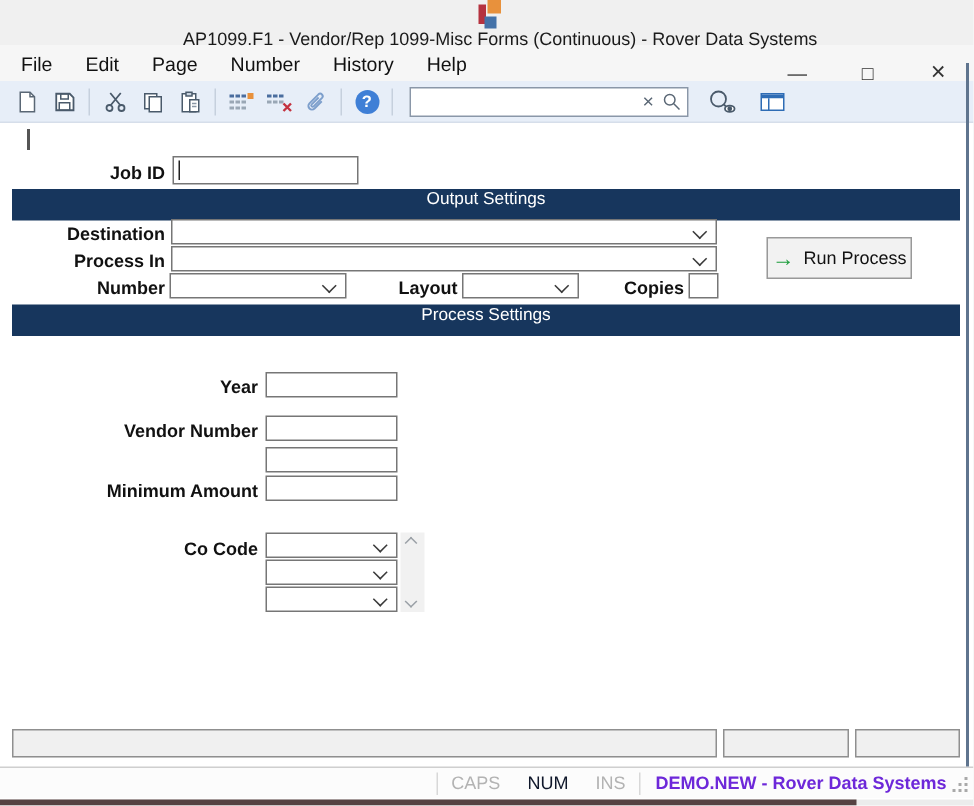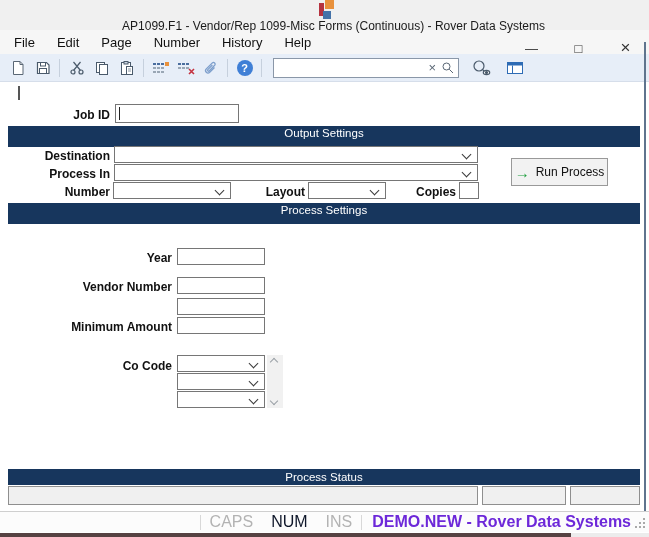--- a/index.html
+++ b/index.html
@@ -39,21 +39,21 @@
   .run-btn { position: absolute; left: 511px; top: 158px; width: 97px; height: 28px; background: #f2f2f2; border: 1px solid #999; display: flex; align-items: center; justify-content: center; gap: 6px; font-size: 12px; color: #111; }
   .run-arrow { color: #1e9e3e; font-weight: bold; font-size: 15px; line-height: 1; }
   .vscroll { position: absolute; left: 267px; top: 355px; width: 16px; height: 53px; background: #f1f1f1; }
   .vscroll .chev-up, .vscroll .chev-down { position: absolute; left: 4px; width: 6px; height: 6px; border-right: 1.3px solid #9aa0a6; border-bottom: 1.3px solid #9aa0a6; }
   .vscroll .chev-up { top: 4px; transform: rotate(-135deg); }
   .vscroll .chev-down { bottom: 4px; transform: rotate(45deg); }
   .status-box { position: absolute; top: 486px; height: 19px; background: #f0f0f0; border: 1px solid #8f8f8f; font-size: 11px; }
   .text-cursor { position: absolute; background: #555; }
 
   
-  .statusbar { position: absolute; left: 0; top: 511px; width: 649px; height: 21px; background: #fcfcfc; border-top: 1px solid #cfcfcf; display: flex; align-items: center; font-size: 16px; }
+  .statusbar { position: absolute; left: 0; top: 511px; width: 649px; height: 21px; background: #fcfcfc; border-top: 1px solid #cfcfcf; display: flex; align-items: center; font-size: 12px; }
   .sb-sep { width: 1px; height: 15px; background: #d8d8d8; }
   .sb-ind { padding: 0 9px; color: #b3b3b3; }
   .sb-ind.on { color: #0f172a; }
   .sb-session { padding: 0 10px; color: #6d28d9; white-space: nowrap; font-weight: bold; }
   .grip { width: 2px; height: 2px; background: #a9a9a9; margin: 6px 4px 0 2px; align-self: flex-start;
           box-shadow: -4px 4px 0 #a9a9a9, 0 4px 0 #a9a9a9, -8px 8px 0 #a9a9a9, -4px 8px 0 #a9a9a9, 0 8px 0 #a9a9a9; }
 
   .right-border { position: absolute; left: 644px; top: 42px; width: 2px; height: 469px; background: #5f748e; }
   .bottom-strip { position: absolute; left: 0; top: 533px; width: 571px; height: 4px; background: #564242; }
 </style>
@@ -252,21 +252,20 @@
   </div>
   <div class="combo" style="left:177px;top:391px;width:88px;height:17px">
     <span></span>
     <span class="chev"></span>
   </div>
   <div class="vscroll">
     <span class="chev-up"></span>
     <span class="chev-down"></span>
   </div>
 
-  <div class="section-bar" style="top:469px;height:16px;line-height:16px">Process Status</div>
   <div class="status-box" style="left:8px;width:470px"></div>
   <div class="status-box" style="left:482px;width:84px"></div>
   <div class="status-box" style="left:570px;width:70px"></div>
 
   <div class="statusbar">
     <div style="flex:1"></div>
     <div class="sb-sep"></div>
     <div class="sb-ind">CAPS</div>
     <div class="sb-ind on">NUM</div>
     <div class="sb-ind">INS</div>

